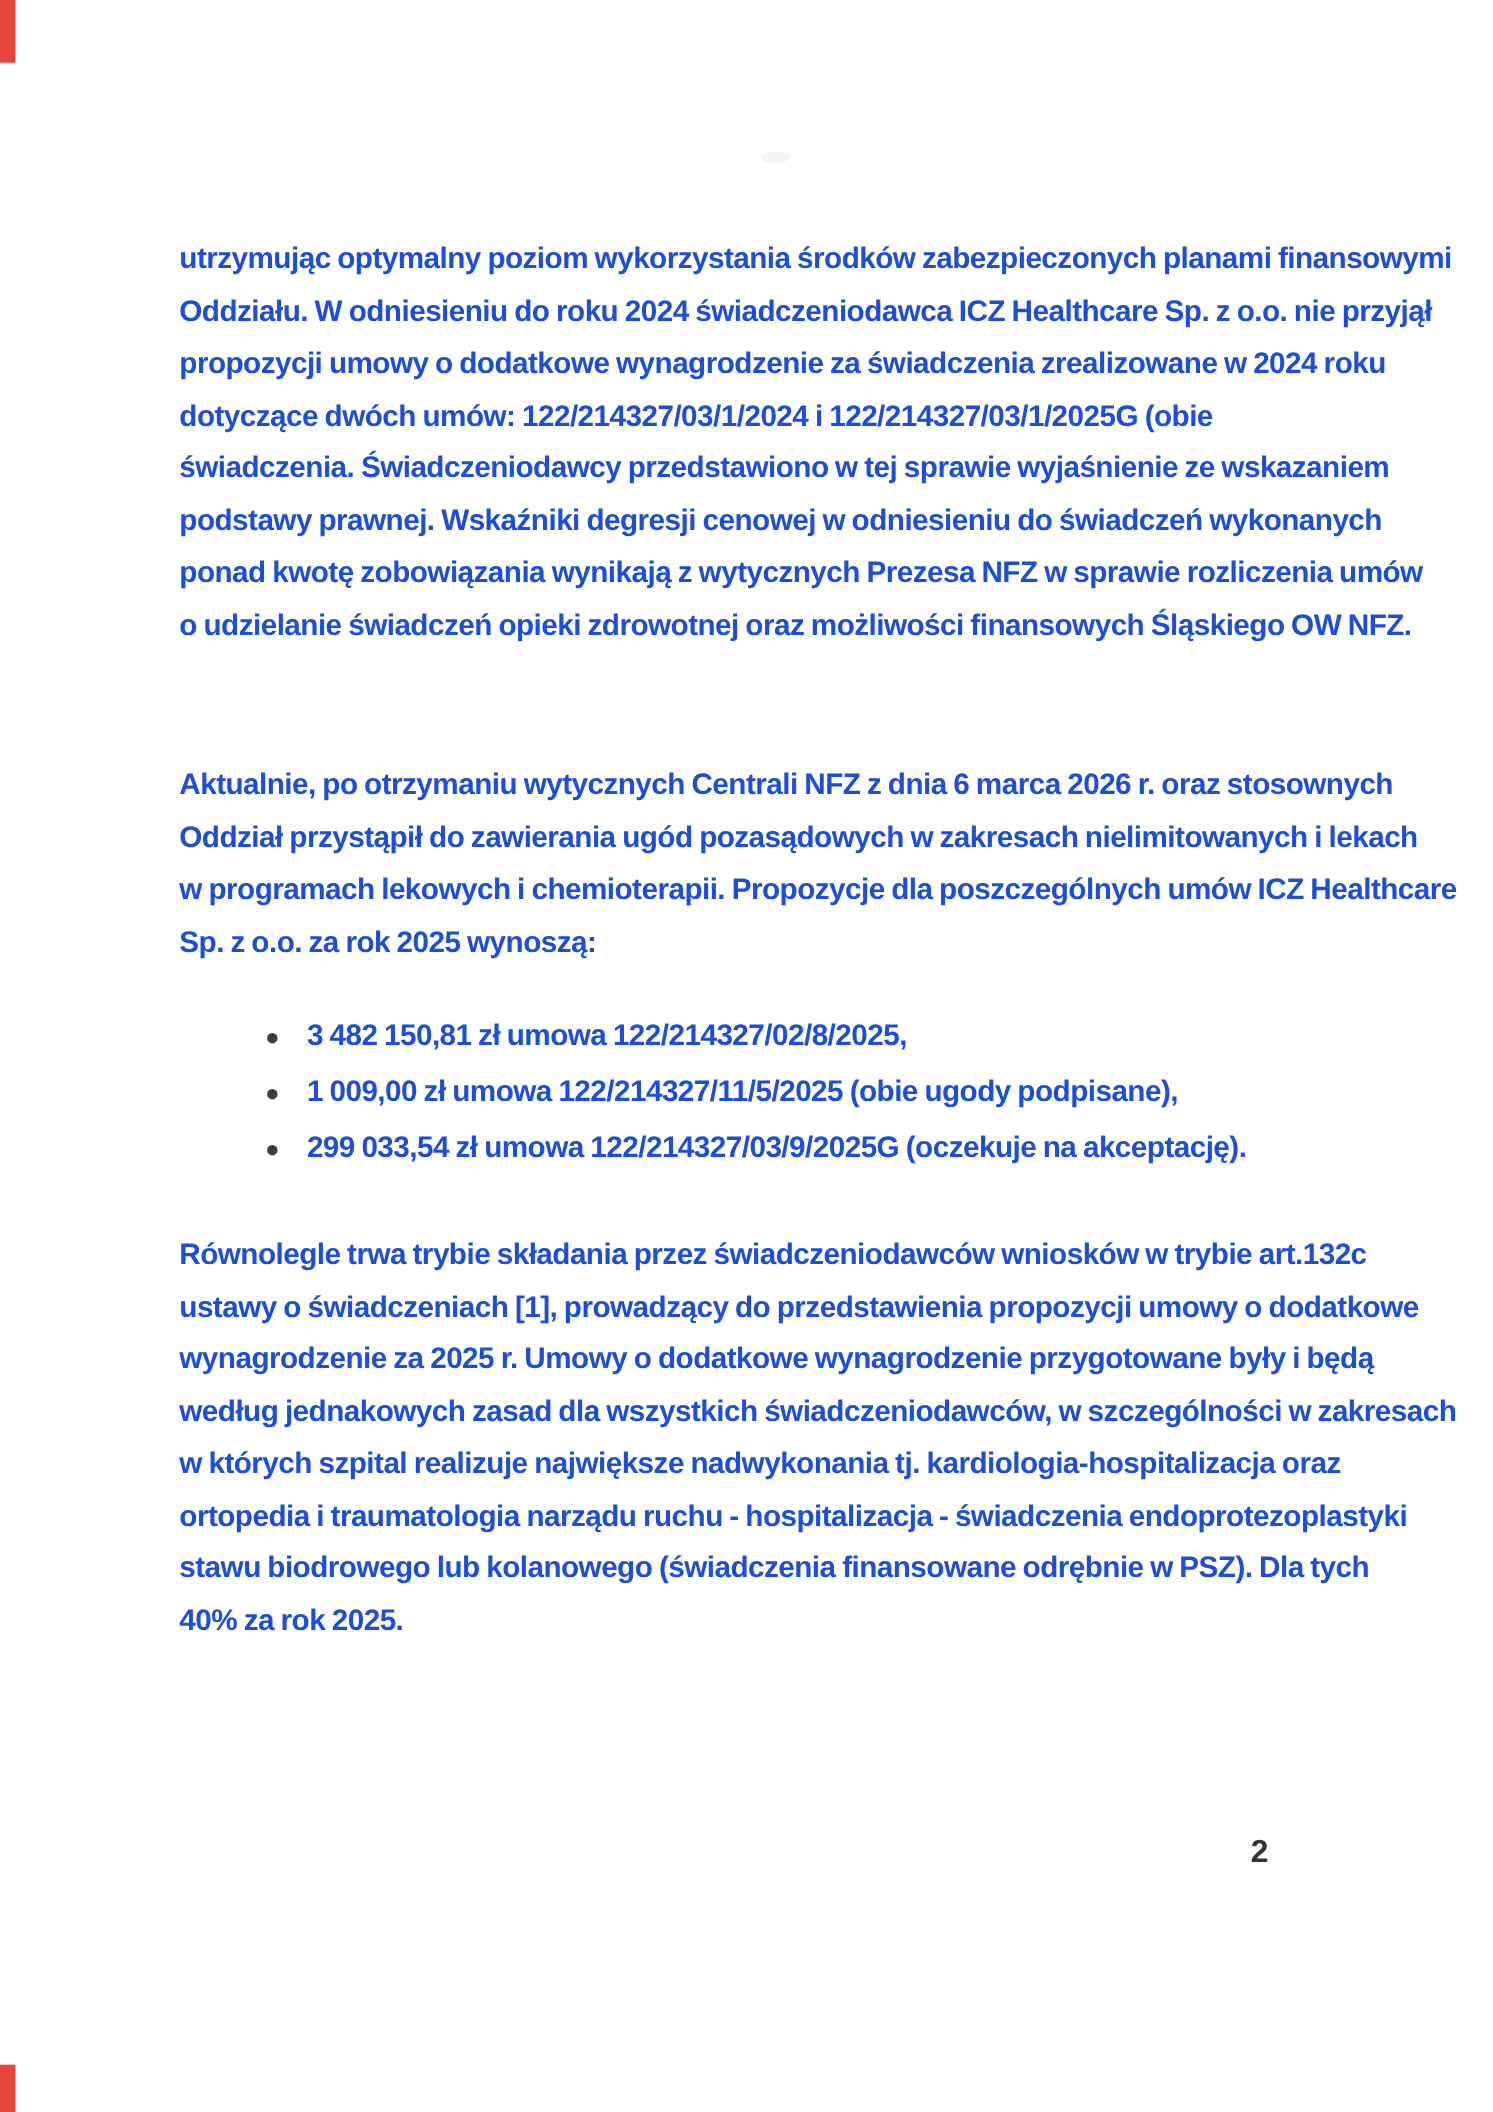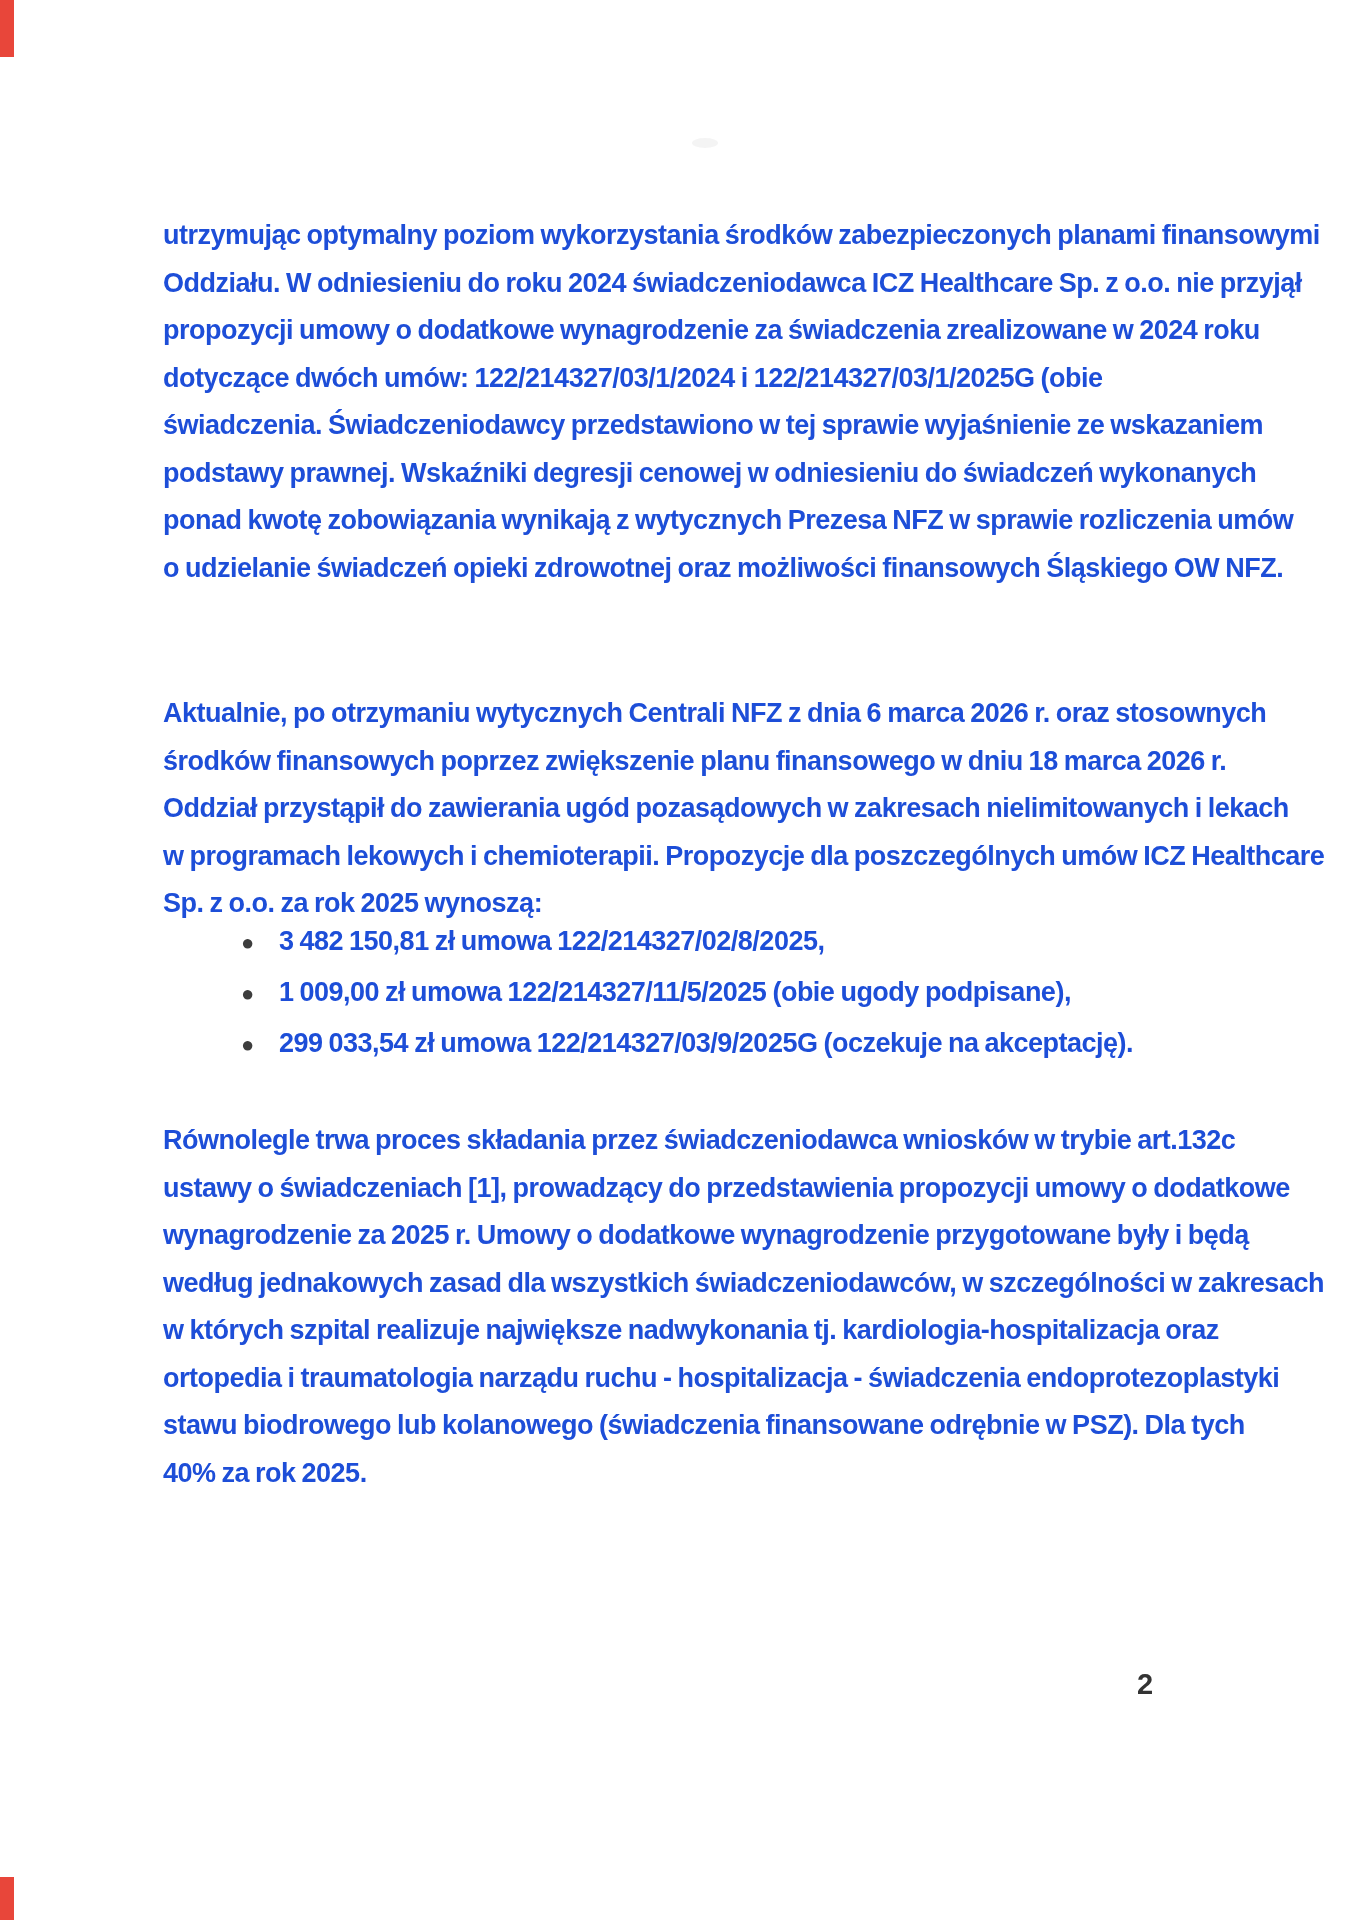--- a/index.html
+++ b/index.html
@@ -93,21 +93,20 @@
     <span class="textline">propozycji umowy o dodatkowe wynagrodzenie za świadczenia zrealizowane w 2024 roku</span>
     <span class="textline">dotyczące dwóch umów: 122/214327/03/1/2024 i 122/214327/03/1/2025G (obie</span>
     <span class="textline">świadczenia. Świadczeniodawcy przedstawiono w tej sprawie wyjaśnienie ze wskazaniem</span>
     <span class="textline">podstawy prawnej. Wskaźniki degresji cenowej w odniesieniu do świadczeń wykonanych</span>
     <span class="textline">ponad kwotę zobowiązania wynikają z wytycznych Prezesa NFZ w sprawie rozliczenia umów</span>
     <span class="textline">o udzielanie świadczeń opieki zdrowotnej oraz możliwości finansowych Śląskiego OW NFZ.</span>
   </div>
 
   <div class="para para-2">
     <span class="textline">Aktualnie, po otrzymaniu wytycznych Centrali NFZ z dnia 6 marca 2026 r. oraz stosownych</span>
-    <span class="textline">środków finansowych poprzez zwiększenie planu finansowego w dniu 18 marca 2026 r.</span>
     <span class="textline">Oddział przystąpił do zawierania ugód pozasądowych w zakresach nielimitowanych i lekach</span>
     <span class="textline">w programach lekowych i chemioterapii. Propozycje dla poszczególnych umów ICZ Healthcare</span>
     <span class="textline">Sp. z o.o. za rok 2025 wynoszą:</span>
   </div>
 
   <div class="bullet-list">
     <div class="bullet-item">
       <span class="bullet-dot">●</span>
       <span class="textline">3 482 150,81 zł umowa 122/214327/02/8/2025,</span>
     </div>
@@ -115,21 +114,21 @@
       <span class="bullet-dot">●</span>
       <span class="textline">1 009,00 zł umowa 122/214327/11/5/2025 (obie ugody podpisane),</span>
     </div>
     <div class="bullet-item">
       <span class="bullet-dot">●</span>
       <span class="textline">299 033,54 zł umowa 122/214327/03/9/2025G (oczekuje na akceptację).</span>
     </div>
   </div>
 
   <div class="para para-3">
-    <span class="textline">Równolegle trwa proces składania przez świadczeniodawca wniosków w trybie art.132c</span>
+    <span class="textline">Równolegle trwa trybie składania przez świadczeniodawców wniosków w trybie art.132c</span>
     <span class="textline">ustawy o świadczeniach [1], prowadzący do przedstawienia propozycji umowy o dodatkowe</span>
     <span class="textline">wynagrodzenie za 2025 r. Umowy o dodatkowe wynagrodzenie przygotowane były i będą</span>
     <span class="textline">według jednakowych zasad dla wszystkich świadczeniodawców, w szczególności w zakresach</span>
     <span class="textline">w których szpital realizuje największe nadwykonania tj. kardiologia-hospitalizacja oraz</span>
     <span class="textline">ortopedia i traumatologia narządu ruchu - hospitalizacja - świadczenia endoprotezoplastyki</span>
     <span class="textline">stawu biodrowego lub kolanowego (świadczenia finansowane odrębnie w PSZ). Dla tych</span>
     <span class="textline">40% za rok 2025.</span>
   </div>
 
   <div class="page-number">2</div>

